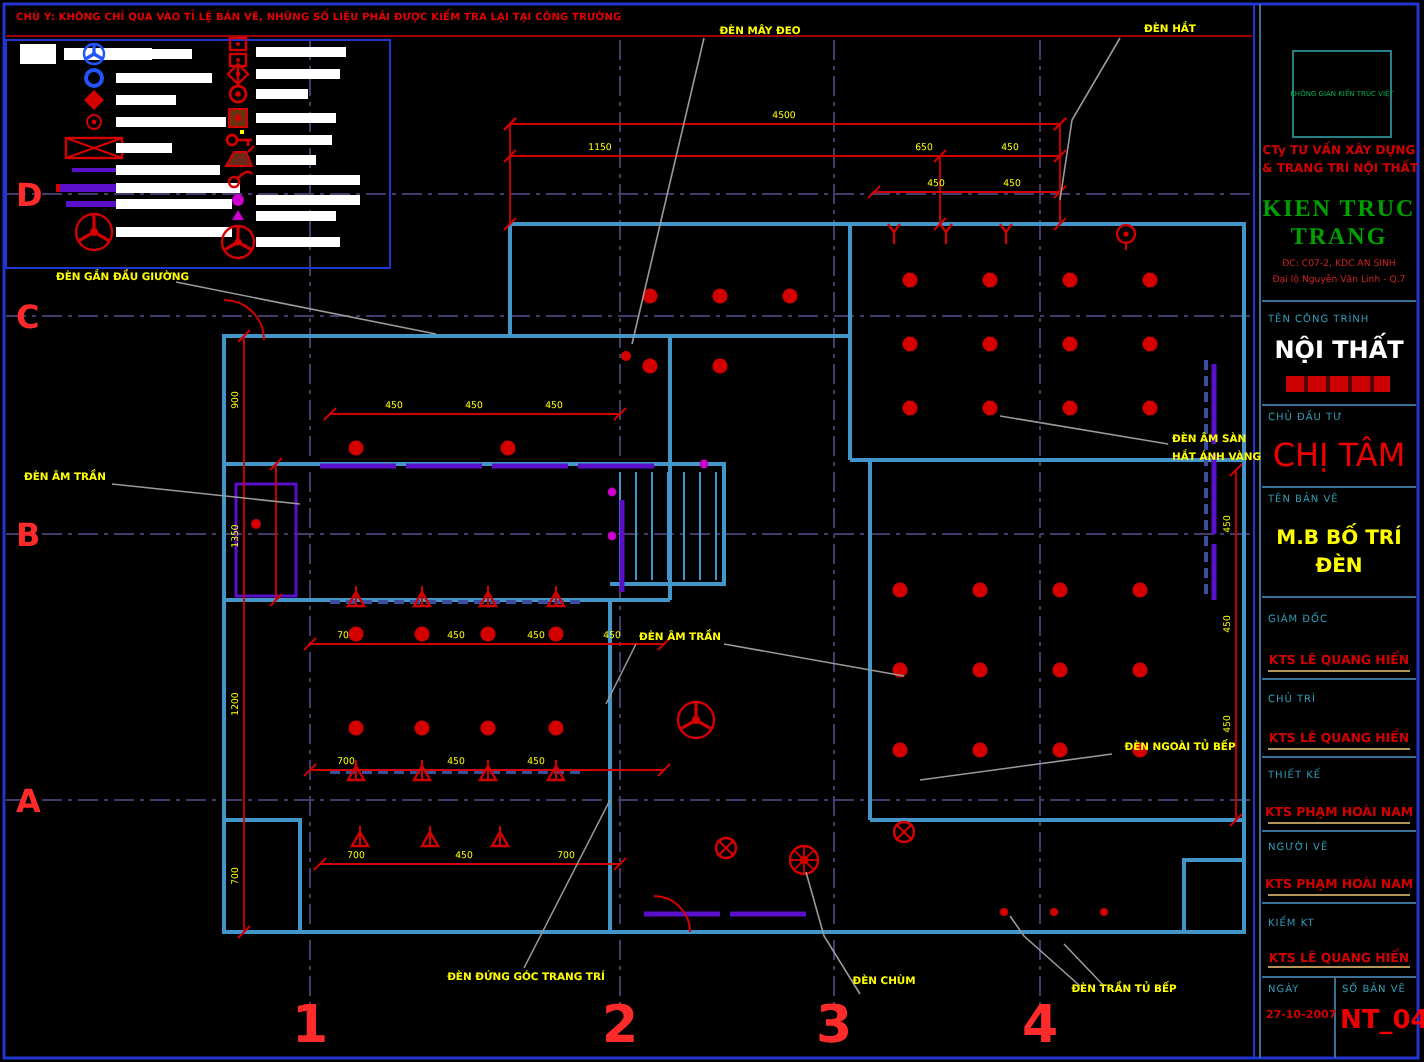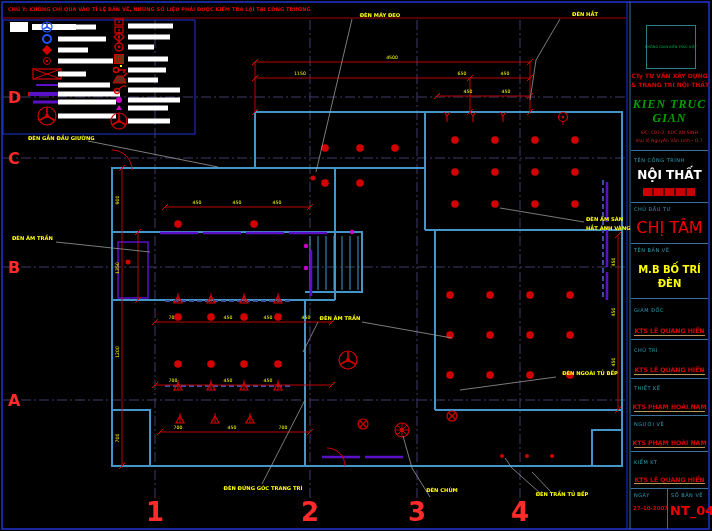--- a/index.html
+++ b/index.html
@@ -12,21 +12,21 @@
   .tb *{position:absolute;}
   .sep{left:0;right:0;height:1px;background:#3c6f96;}
   .tb-label{left:3px;color:#2f9db5;font-size:5px;letter-spacing:.5px;white-space:nowrap;}
   .tb-name{left:0;width:77px;text-align:center;color:#d40000;font-size:6.2px;font-weight:bold;white-space:nowrap;}
   .tb-und{left:3px;width:71px;height:1px;background:#b5965a;}
   .ctr{left:0;width:77px;text-align:center;white-space:nowrap;}
   .logo-box{left:15px;top:23px;width:48px;height:42px;border:1px solid #2a7f86;
             display:flex;align-items:center;justify-content:center;}
   .logo-box span{position:static;color:#00b050;font-size:3.5px;white-space:nowrap;}
   .red6{color:#d40000;font-size:6px;font-weight:bold;}
-  .brand{color:#00a000;font-size:12px;font-weight:bold;font-family:"Liberation Serif",serif;letter-spacing:1px;font-style:italic;}
+  .brand{color:#00a000;font-size:12px;font-weight:bold;font-family:"Liberation Serif",serif;letter-spacing:1px;}
   .addr{color:#c22;font-size:4.6px;}
   .proj{color:#ffffff;font-size:12px;font-weight:bold;}
   .client{color:#e00;font-size:16px;font-weight:normal;}
   .draw{color:#ffff00;font-size:10px;font-weight:bold;}
   .redbar{left:12px;top:186px;width:52px;height:8px;
           background:repeating-linear-gradient(90deg,#c00 0 9px,#500 9px 11px);}
   .date{color:#d40000;font-size:5.5px;font-weight:bold;}
   .sheetno{color:#e00;font-size:13px;font-weight:bold;}
   .vdiv{left:36px;top:486px;bottom:0;width:1px;background:#3c6f96;}
 </style>
@@ -355,21 +355,21 @@
     </svg>
   <div class="note">CHÚ Ý: KHÔNG CHỈ QUA VÀO TỈ LỆ BẢN VẼ, NHỮNG SỐ LIỆU PHẢI ĐƯỢC KIỂM TRA LẠI TẠI CÔNG TRƯỜNG</div>
 
   <div class="tb">
     <div class="logo-box">
       <span>KHÔNG GIAN KIẾN TRÚC VIỆT</span>
     </div>
     <div class="ctr red6" style="top:70px">CTy TƯ VẤN XÂY DỰNG</div>
     <div class="ctr red6" style="top:79px">&amp; TRANG TRÍ NỘI THẤT</div>
     <div class="ctr brand" style="top:95px">KIEN TRUC</div>
-    <div class="ctr brand" style="top:109px">GIAN</div>
+    <div class="ctr brand" style="top:109px">TRANG</div>
     <div class="ctr addr" style="top:128px">ĐC: C07-2, KDC AN SINH</div>
     <div class="ctr addr" style="top:136px">Đại lộ Nguyễn Văn Linh - Q.7</div>
     <div class="sep" style="top:148px"></div>
     <div class="tb-label" style="top:155px">TÊN CÔNG TRÌNH</div>
     <div class="ctr proj" style="top:166px">NỘI THẤT</div>
     <div class="redbar"></div>
     <div class="sep" style="top:200px"></div>
     <div class="tb-label" style="top:204px">CHỦ ĐẦU TƯ</div>
     <div class="ctr client" style="top:216px">CHỊ TÂM</div>
     <div class="sep" style="top:241px"></div>

